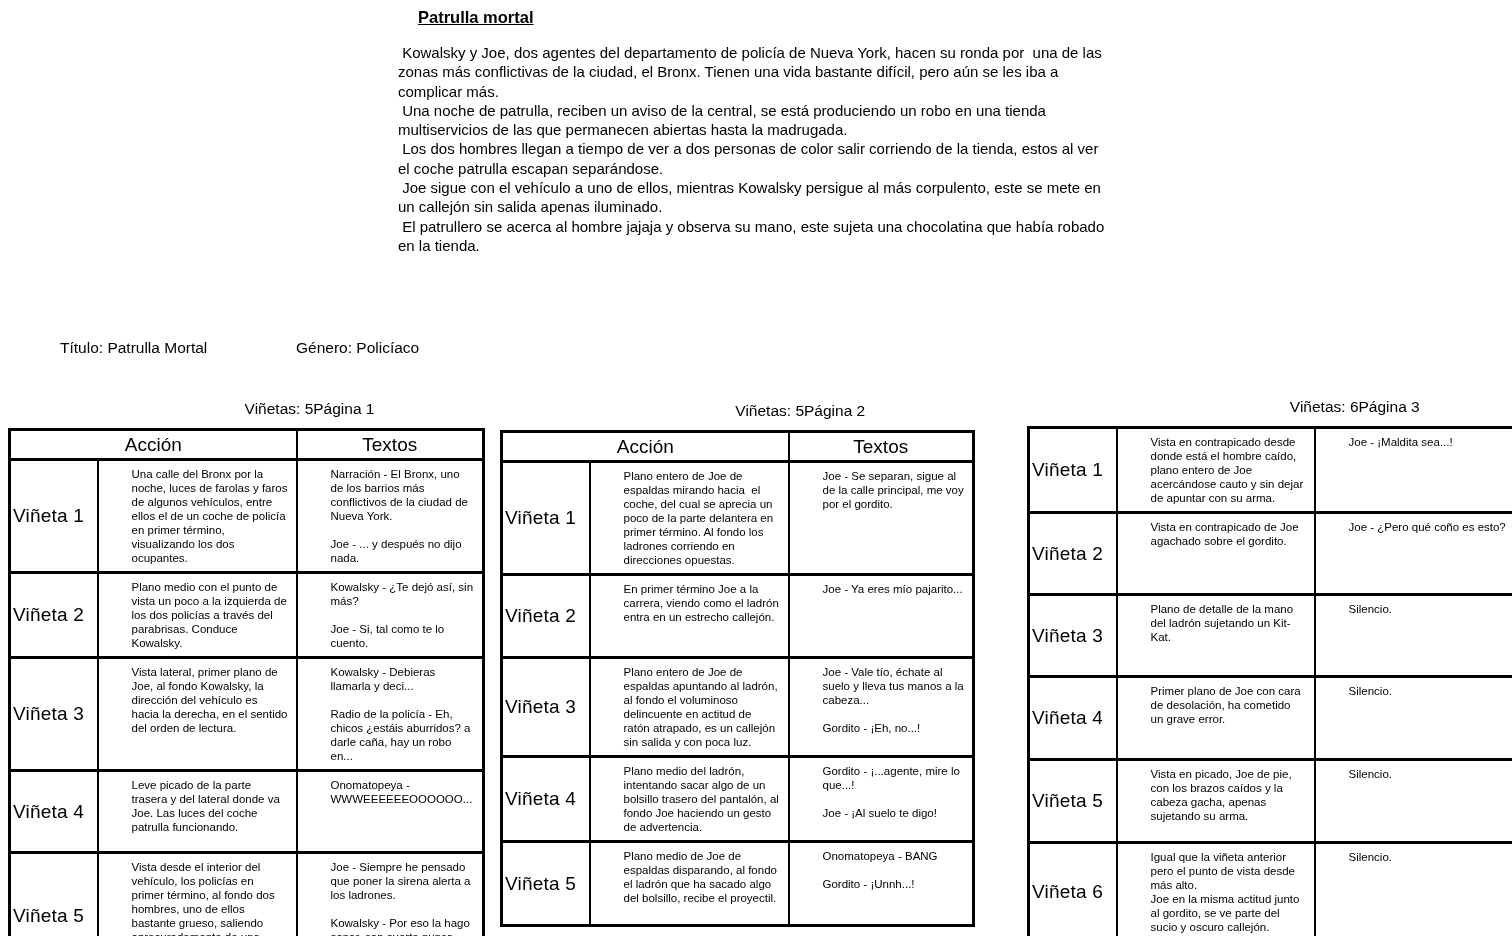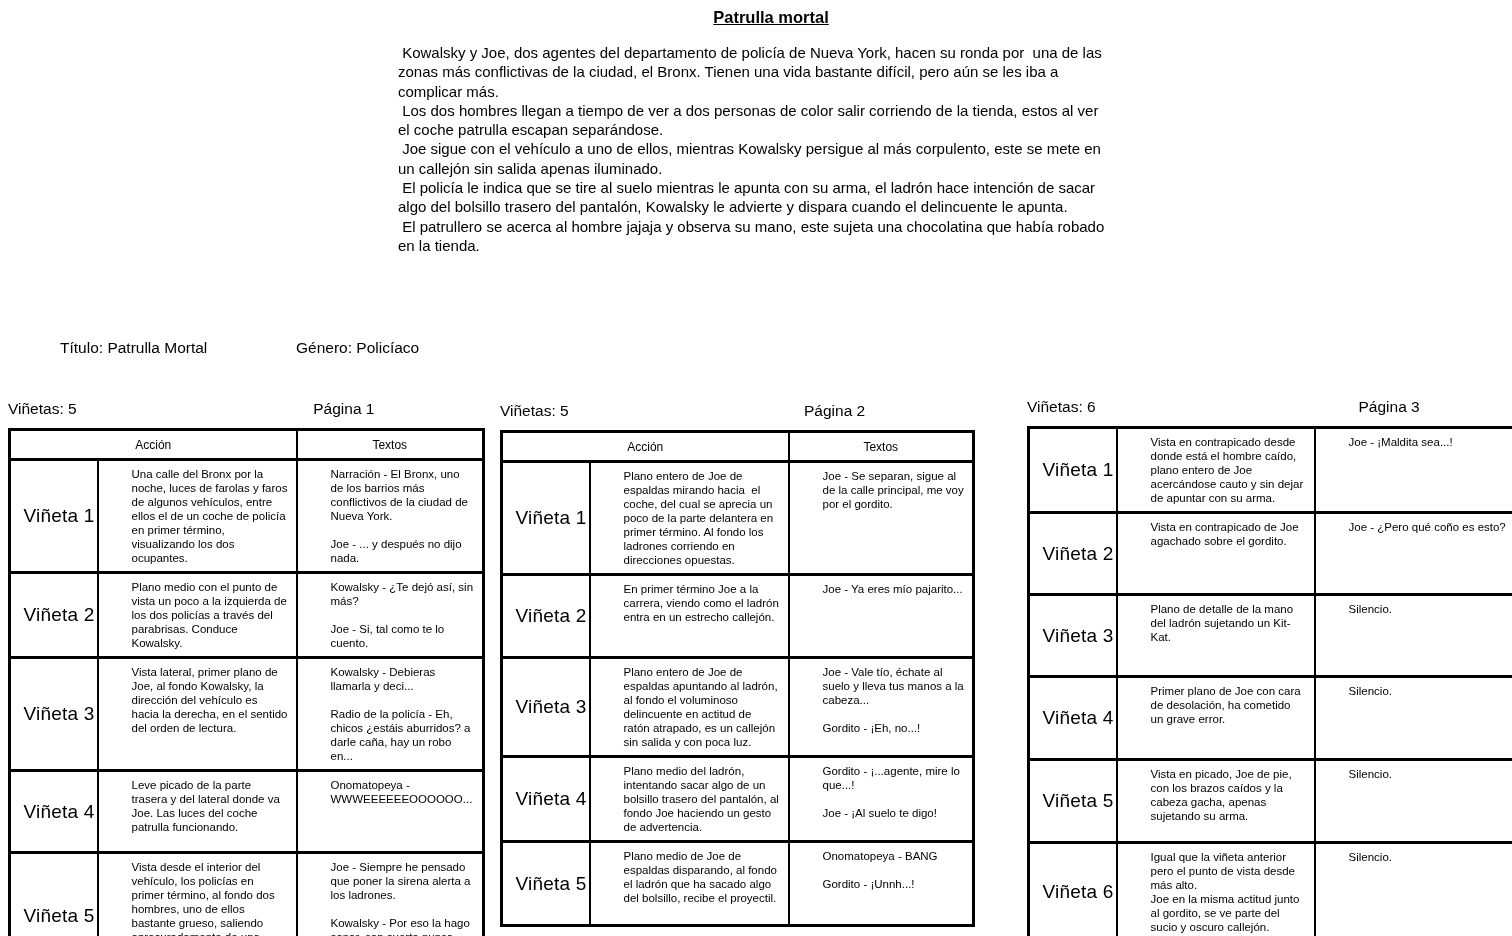--- a/index.html
+++ b/index.html
@@ -1,66 +1,66 @@
 <!DOCTYPE html>
 <html><head>
 <meta charset="utf-8">
 <style>
   html,body{margin:0;padding:0;}
   body{
     width:1512px;height:936px;background:#ffffff;position:relative;
     font-family:"Liberation Sans", sans-serif;color:#000;overflow:hidden;
   }
   .doc-title{
-    position:absolute;left:418px;top:8px;width:706px;text-align:center;
+    position:absolute;left:418px;top:8px;width:706px;text-align:left;
     font-size:16.5px;font-weight:bold;text-decoration:underline;
   }
   .synopsis{
     position:absolute;left:398px;top:43px;width:708px;
     font-size:15px;line-height:19.3px;
   }
   .synopsis p{margin:0;white-space:pre-wrap;}
   .meta-row{position:absolute;left:0;top:339px;font-size:15.5px;}
   .meta-titulo{position:absolute;left:60px;top:0;white-space:nowrap;}
   .meta-genero{position:absolute;left:296px;top:0;white-space:nowrap;}
   .table-block{position:absolute;}
   .caption{display:flex;font-size:15.5px;height:28px;align-items:flex-start;}
-  .caption .c1{flex:0 0 64%;text-align:left;}
+  .caption .c1{flex:0 0 64%;text-align:right;}
   .caption .c2{flex:1 1 auto;text-align:left;}
   table.sheet{
     border-collapse:collapse;width:100%;table-layout:fixed;
     border:3px solid #000;background:#fff;
   }
   table.sheet td{
     border:3px solid #000;border-left-width:2px;border-right-width:2px;
     vertical-align:top;padding:6px 8px;font-size:11.5px;line-height:14px;
   }
   table.sheet td.hdr{
-    text-align:center;vertical-align:middle;font-size:12px;padding:2px;
+    text-align:center;vertical-align:middle;font-size:19px;padding:2px;
     border-bottom-width:3px;
   }
   table.sheet td.vlabel{
-    text-align:right;vertical-align:middle;font-size:19px;padding:2px;
+    text-align:left;vertical-align:middle;font-size:19px;padding:2px;
     letter-spacing:0.2px;
   }
   table.sheet td.cell{white-space:pre-wrap;padding-left:33px;}
   .t1{left:8px;top:400px;width:477px;}
   .t2{left:500px;top:402px;width:475px;}
   .t3{left:1027px;top:398px;width:518px;}
 </style>
 </head>
 <body>
 
 <div class="doc-title">Patrulla mortal</div>
 
 <div class="synopsis">
   <p> Kowalsky y Joe, dos agentes del departamento de policía de Nueva York, hacen su ronda por  una de las zonas más conflictivas de la ciudad, el Bronx. Tienen una vida bastante difícil, pero aún se les iba a complicar más.</p>
+  <p> Una noche de patrulla, reciben un aviso de la central, se está produciendo un robo en una tienda multiservicios de las que permanecen abiertas hasta la madrugada.</p>
   <p> Los dos hombres llegan a tiempo de ver a dos personas de color salir corriendo de la tienda, estos al ver el coche patrulla escapan separándose.</p>
   <p> Joe sigue con el vehículo a uno de ellos, mientras Kowalsky persigue al más corpulento, este se mete en un callejón sin salida apenas iluminado.</p>
-  <p> El policía le indica que se tire al suelo mientras le apunta con su arma, el ladrón hace intención de sacar algo del bolsillo trasero del pantalón, Kowalsky le advierte y dispara cuando el delincuente le apunta.</p>
   <p> El patrullero se acerca al hombre jajaja y observa su mano, este sujeta una chocolatina que había robado en la tienda.</p>
 </div>
 
 <div class="meta-row">
   <span class="meta-titulo">Título: Patrulla Mortal</span>
   <span class="meta-genero">Género: Policíaco</span>
 </div>
 
 <div class="table-block t1">
   <div class="caption">

